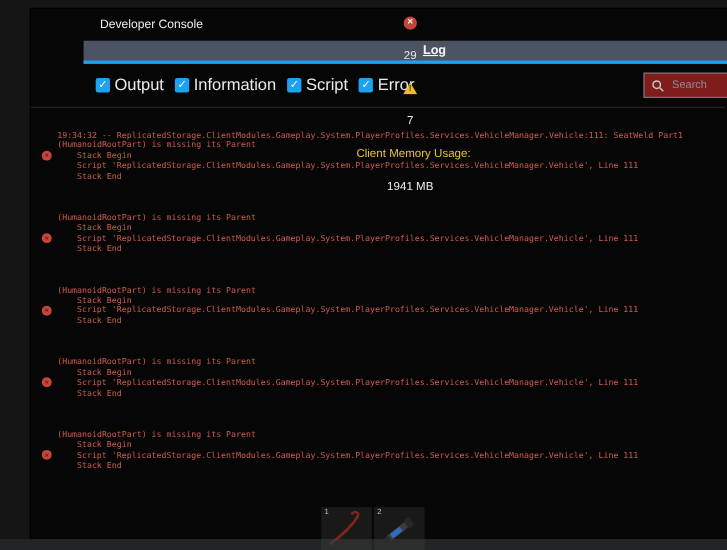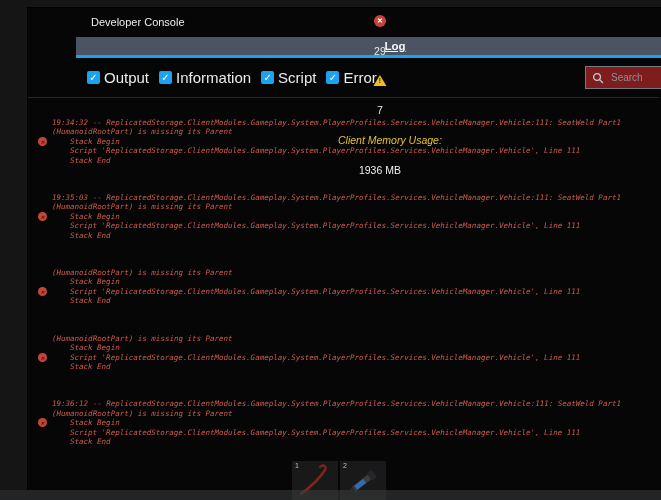--- a/index.html
+++ b/index.html
@@ -25,21 +25,21 @@
   .err-badge {
     width:12px; height:12px; border-radius:50%; background:var(--error-icon);
     color:#fff; font-size:7px; line-height:12px; text-align:center; font-weight:bold;
   }
   .warn-badge {
     position:relative; width:13px; height:11px; background:var(--warning); 
     clip-path:polygon(50% 0, 100% 100%, 0 100%);
   }
   .warn-badge span { position:absolute; left:0; right:0; bottom:0; text-align:center; color:#4a3a06; font-size:8px; line-height:11px; font-weight:bold; }
   .count { color:#e8e8e8; }
-  .mem-label { color:var(--memyellow); margin-left:20px;font-style:italic; }
+  .mem-label { color:var(--memyellow); margin-left:6px; }
   .mem-value { color:#eceff1; }
   .tb-controls { position:absolute; right:10px; top:5px; display:flex; gap:13px; }
   .tb-btn { color:#cfd2d4; font-size:13px; line-height:18px; cursor:default; }
 
   
   .tabbar { display:flex; height:21px; background:#4c5362; }
   .tab { flex:1; position:relative; text-align:center; font-size:11.5px; font-weight:bold; line-height:19px;text-decoration:underline; }
   .tab.active { color:#f4f6f8; }
   .tab.active::after { content:""; position:absolute; left:0; right:0; bottom:0; height:3px; background:var(--accent); }
   .tab.inactive { color:#b5bbc5; }
@@ -61,21 +61,21 @@
     background:transparent; border:none; outline:none; width:100%;
     color:#aab0b8; font-size:10px; font-family:"Liberation Sans",sans-serif;
   }
   .searchbox input::placeholder { color:#8a9098; }
 
   
   .logarea {
     position:absolute; left:0; top:89px; width:631px; height:394px;
     border-top:1px solid #26282b; overflow:hidden;
     font-family:"DejaVu Sans Mono", monospace; font-size:7.5px; line-height:9.4px;
-    color:var(--error-text); padding-top:20px; box-sizing:border-box;font-style:italic;
+    color:var(--error-text); padding-top:20px; box-sizing:border-box;
   }
   .entry { position:relative; padding-left:24px; margin-bottom:28px; white-space:nowrap; }
   .err-dot {
     position:absolute; left:10px; top:19px; width:9px; height:9px; border-radius:50%;
     background:var(--error-icon); color:#4a110c; font-size:6px; line-height:9px; text-align:center; font-weight:bold;
   }
   .indent { padding-left:18px; }
 
   
   .scrollbar { position:absolute; right:0; top:90px; width:7px; height:393px; border-left:1px solid #2a2d31; background:#0a0a0a; }
@@ -98,21 +98,21 @@
   <div class="titlebar">
     <div class="tb-title">Developer Console</div>
     <div class="tb-center">
       <span class="err-badge">✕</span>
       <span class="count">29</span>
       <span class="warn-badge">
           <span>!</span>
         </span>
       <span class="count">7</span>
       <span class="mem-label">Client Memory Usage:</span>
-      <span class="mem-value">1936 MB</span>
+      <span class="mem-value">1941 MB</span>
     </div>
     <div class="tb-controls">
       <span class="tb-btn">–</span>
       <span class="tb-btn">✕</span>
     </div>
   </div>
 
   <div class="tabbar">
     <div class="tab active">Log</div>
   </div>
@@ -148,46 +148,44 @@
     <span class="err-dot">✕</span>
     <div>19:34:32 -- ReplicatedStorage.ClientModules.Gameplay.System.PlayerProfiles.Services.VehicleManager.Vehicle:111: SeatWeld Part1</div>
     <div>(HumanoidRootPart) is missing its Parent</div>
     <div class="indent">Stack Begin</div>
     <div class="indent">Script 'ReplicatedStorage.ClientModules.Gameplay.System.PlayerProfiles.Services.VehicleManager.Vehicle', Line 111</div>
     <div class="indent">Stack End</div>
   </div>
 
   <div class="entry">
     <span class="err-dot">✕</span>
-    <div>19:35:03 -- ReplicatedStorage.ClientModules.Gameplay.System.PlayerProfiles.Services.VehicleManager.Vehicle:111: SeatWeld Part1</div>
-    <div>(HumanoidRootPart) is missing its Parent</div>
-    <div class="indent">Stack Begin</div>
-    <div class="indent">Script 'ReplicatedStorage.ClientModules.Gameplay.System.PlayerProfiles.Services.VehicleManager.Vehicle', Line 111</div>
-    <div class="indent">Stack End</div>
-  </div>
-
-  <div class="entry">
-    <span class="err-dot">✕</span>
-    <div>(HumanoidRootPart) is missing its Parent</div>
-    <div class="indent">Stack Begin</div>
-    <div class="indent">Script 'ReplicatedStorage.ClientModules.Gameplay.System.PlayerProfiles.Services.VehicleManager.Vehicle', Line 111</div>
-    <div class="indent">Stack End</div>
-  </div>
-
-  <div class="entry">
-    <span class="err-dot">✕</span>
-    <div>(HumanoidRootPart) is missing its Parent</div>
-    <div class="indent">Stack Begin</div>
-    <div class="indent">Script 'ReplicatedStorage.ClientModules.Gameplay.System.PlayerProfiles.Services.VehicleManager.Vehicle', Line 111</div>
-    <div class="indent">Stack End</div>
-  </div>
-
-  <div class="entry">
-    <span class="err-dot">✕</span>
-    <div>19:36:12 -- ReplicatedStorage.ClientModules.Gameplay.System.PlayerProfiles.Services.VehicleManager.Vehicle:111: SeatWeld Part1</div>
+    <div>(HumanoidRootPart) is missing its Parent</div>
+    <div class="indent">Stack Begin</div>
+    <div class="indent">Script 'ReplicatedStorage.ClientModules.Gameplay.System.PlayerProfiles.Services.VehicleManager.Vehicle', Line 111</div>
+    <div class="indent">Stack End</div>
+  </div>
+
+  <div class="entry">
+    <span class="err-dot">✕</span>
+    <div>(HumanoidRootPart) is missing its Parent</div>
+    <div class="indent">Stack Begin</div>
+    <div class="indent">Script 'ReplicatedStorage.ClientModules.Gameplay.System.PlayerProfiles.Services.VehicleManager.Vehicle', Line 111</div>
+    <div class="indent">Stack End</div>
+  </div>
+
+  <div class="entry">
+    <span class="err-dot">✕</span>
+    <div>(HumanoidRootPart) is missing its Parent</div>
+    <div class="indent">Stack Begin</div>
+    <div class="indent">Script 'ReplicatedStorage.ClientModules.Gameplay.System.PlayerProfiles.Services.VehicleManager.Vehicle', Line 111</div>
+    <div class="indent">Stack End</div>
+  </div>
+
+  <div class="entry">
+    <span class="err-dot">✕</span>
     <div>(HumanoidRootPart) is missing its Parent</div>
     <div class="indent">Stack Begin</div>
     <div class="indent">Script 'ReplicatedStorage.ClientModules.Gameplay.System.PlayerProfiles.Services.VehicleManager.Vehicle', Line 111</div>
     <div class="indent">Stack End</div>
   </div>
 </div>
 
   <div class="scrollbar">
     <div class="scroll-thumb"></div>
   </div>

